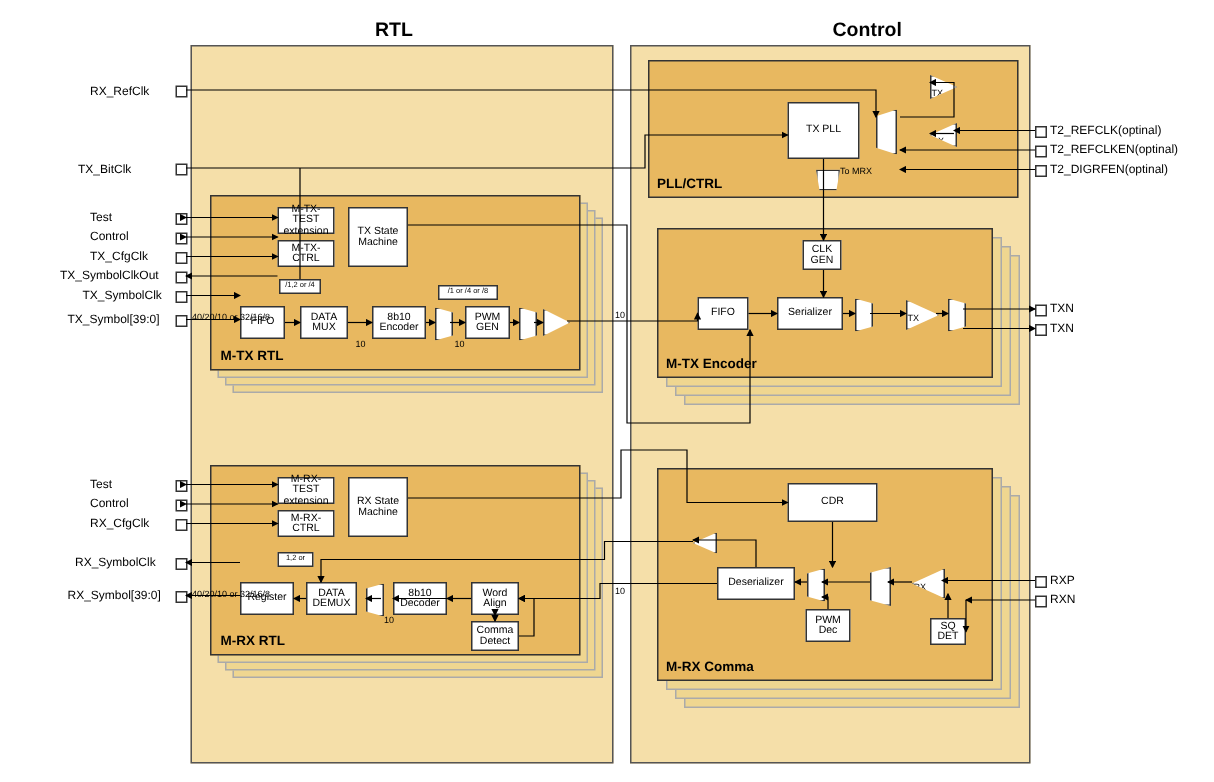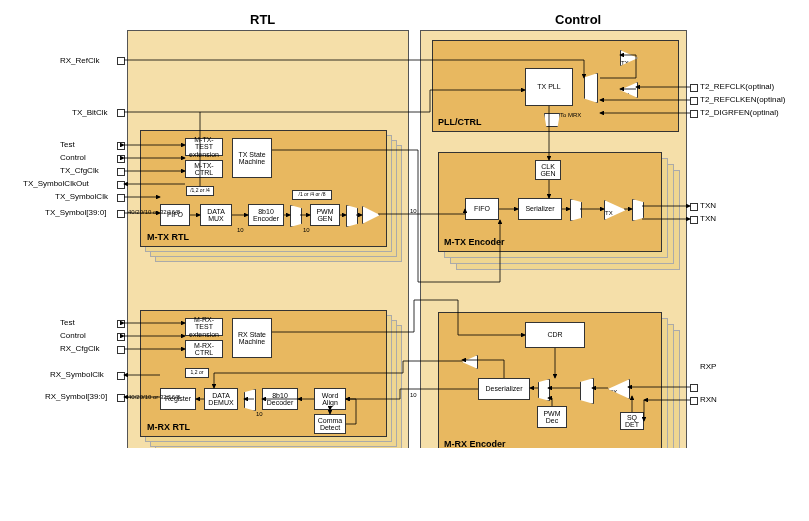--- a/index.html
+++ b/index.html
@@ -1,16 +1,16 @@
 <!DOCTYPE html>
 <html><head>
 <meta charset="utf-8">
 <style>
   html,body{margin:0;padding:0;background:#fff;font-family:Arial,Helvetica,sans-serif}
-  .stage{position:relative;width:809px;height:448px;background:#fff}
+  .stage{position:relative;width:809px;height:521px;background:#fff}
   .title{position:absolute;font-weight:bold;font-size:13px;color:#000}
   .outer-col{position:absolute;background:#f5dfa9;border:1px solid #555}
   .shadow{position:absolute;background:#efd690;border:1px solid #aaa}
   .module{position:absolute;background:#e8b860;border:1px solid #333}
   .module-label{position:absolute;font-weight:bold;font-size:9px;color:#000}
   .block{position:absolute;background:#fff;border:1px solid #333;font-size:7px;line-height:1.05;
          display:flex;align-items:center;justify-content:center;text-align:center;padding:1px;box-sizing:border-box}
   .port{position:absolute;font-size:8px;color:#000;white-space:nowrap}
   .portbox{position:absolute;width:6px;height:6px;border:1px solid #333;background:#fff}
   .tinytxt{position:absolute;font-size:6px;color:#000;white-space:nowrap}
@@ -109,41 +109,41 @@
   <div class="block" style="left:465px;top:198px;width:34px;height:22px">FIFO</div>
   <div class="block" style="left:518px;top:198px;width:44px;height:22px">Serializer</div>
   <div class="tri trap" style="left:570px;top:199px;width:10px;height:20px"></div>
   <div class="tri triT" style="left:604px;top:200px;width:20px;height:18px"><span class="tinytxt" style="position:static">TX</span></div>
   <div class="tri trap" style="left:632px;top:199px;width:10px;height:20px"></div>
 
   <div class="shadow" style="left:456px;top:330px;width:222px;height:140px"></div>
   <div class="shadow" style="left:450px;top:324px;width:222px;height:140px"></div>
   <div class="shadow" style="left:444px;top:318px;width:222px;height:140px"></div>
   <div class="module" style="left:438px;top:312px;width:222px;height:140px"></div>
-  <div class="module-label" style="left:444px;top:439px">M-RX Encoder</div>
+  <div class="module-label" style="left:444px;top:439px">M-RX Comma</div>
   <div class="block" style="left:525px;top:322px;width:60px;height:26px">CDR</div>
   <div class="block" style="left:478px;top:378px;width:52px;height:22px">Deserializer</div>
   <div class="tri trapR" style="left:538px;top:379px;width:10px;height:20px"></div>
   <div class="block" style="left:537px;top:406px;width:30px;height:22px">PWM
 Dec</div>
   <div class="tri trapR" style="left:580px;top:378px;width:12px;height:24px"></div>
   <div class="tri triL" style="left:608px;top:379px;width:20px;height:18px"><span class="tinytxt" style="position:static">RX</span></div>
   <div class="block" style="left:620px;top:412px;width:24px;height:18px">SQ
 DET</div>
   <div class="tri triL" style="left:462px;top:355px;width:14px;height:12px"></div>
 
   <div class="port" style="left:60px;top:56px">RX_RefClk</div>
   <div class="portbox" style="left:117px;top:57px"></div>
-  <div class="port" style="left:72px;top:108px">TX_BitClk</div>
+  <div class="port" style="left:52px;top:108px">TX_BitClk</div>
   <div class="portbox" style="left:117px;top:109px"></div>
 
   <div class="port" style="left:60px;top:140px">Test</div>
   <div class="port" style="left:60px;top:153px">Control</div>
   <div class="port" style="left:60px;top:166px">TX_CfgClk</div>
-  <div class="port" style="left:23px;top:179px">TX_SymbolClkOut</div>
+  <div class="port" style="left:40px;top:179px">TX_SymbolClkOut</div>
   <div class="port" style="left:55px;top:192px">TX_SymbolClk</div>
   <div class="port" style="left:45px;top:208px">TX_Symbol[39:0]</div>
   <div class="tinytxt" style="left:128px;top:209px;line-height:1">40/20/10
 or 32/16/8</div>
   <div class="portbox" style="left:117px;top:142px"></div>
   <div class="portbox" style="left:117px;top:155px"></div>
   <div class="portbox" style="left:117px;top:168px"></div>
   <div class="portbox" style="left:117px;top:181px"></div>
   <div class="portbox" style="left:117px;top:194px"></div>
   <div class="portbox" style="left:117px;top:210px"></div>
@@ -166,21 +166,21 @@
   <div class="port" style="left:700px;top:108px">T2_DIGRFEN(optinal)</div>
   <div class="portbox" style="left:690px;top:84px"></div>
   <div class="portbox" style="left:690px;top:97px"></div>
   <div class="portbox" style="left:690px;top:110px"></div>
 
   <div class="port" style="left:700px;top:201px">TXN</div>
   <div class="port" style="left:700px;top:214px">TXN</div>
   <div class="portbox" style="left:690px;top:203px"></div>
   <div class="portbox" style="left:690px;top:216px"></div>
 
-  <div class="port" style="left:700px;top:362px">RXP</div>
+  <div class="port" style="left:700px;top:382px">RXP</div>
   <div class="port" style="left:700px;top:395px">RXN</div>
   <div class="portbox" style="left:690px;top:384px"></div>
   <div class="portbox" style="left:690px;top:397px"></div>
 
   <div class="tinytxt" style="left:410px;top:208px">10</div>
   <div class="tinytxt" style="left:410px;top:392px">10</div>
 
   <svg class="wires">
     <defs>
       <marker id="ah" markerWidth="6" markerHeight="6" refX="5" refY="3" orient="auto">

